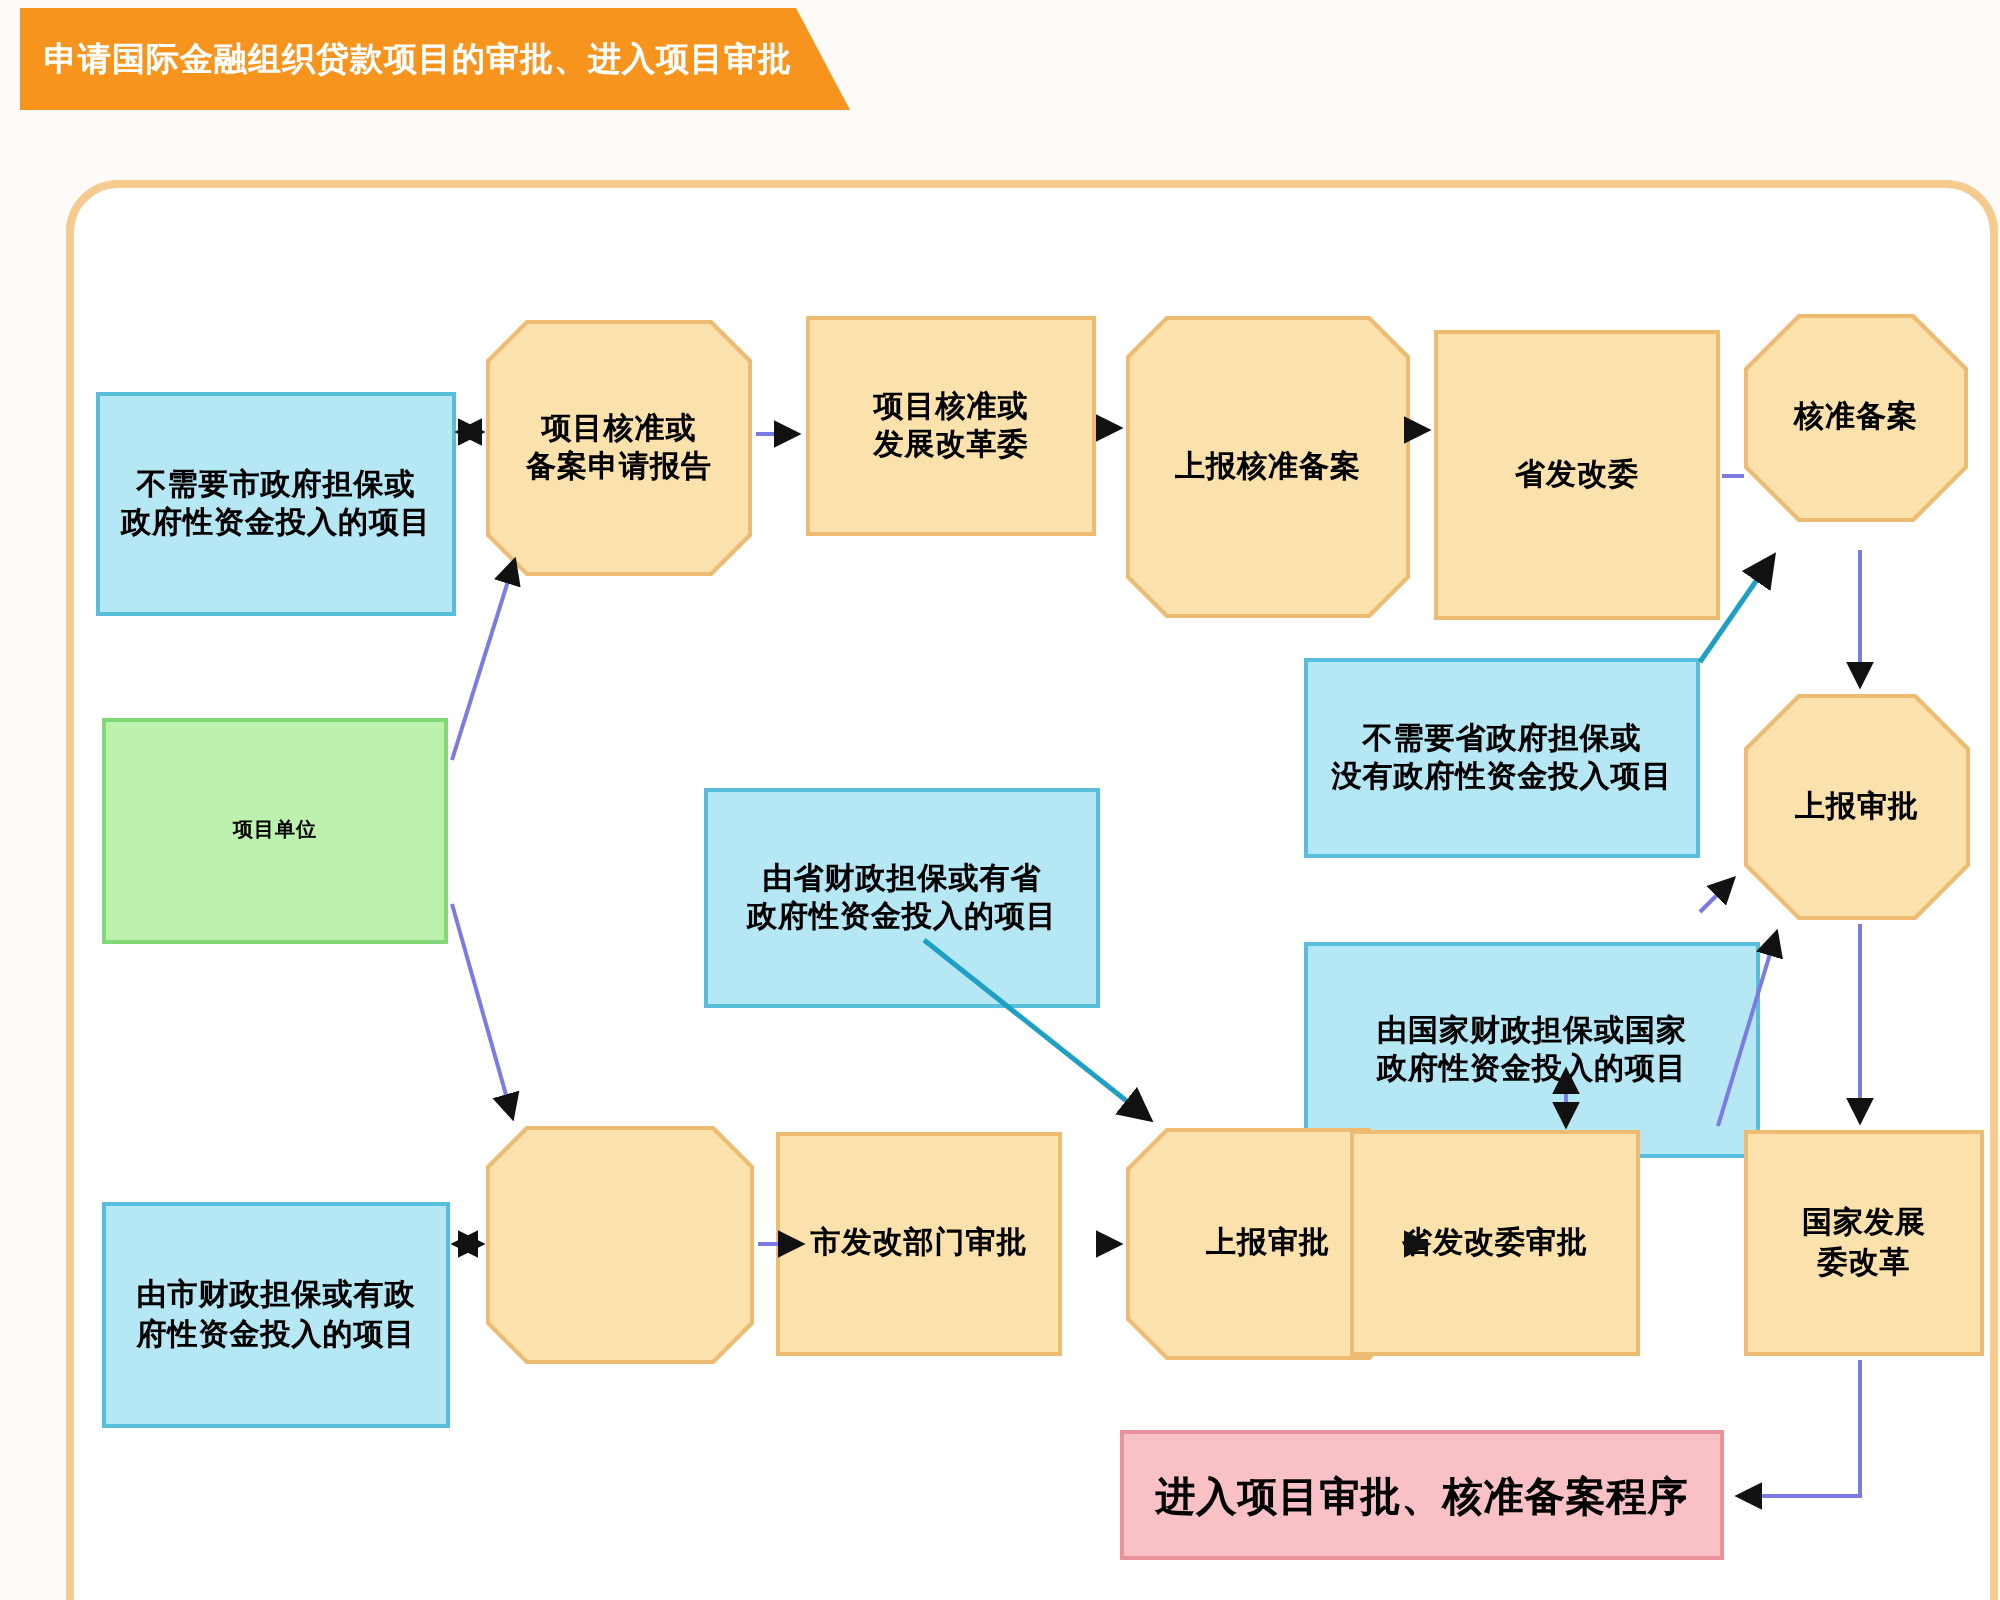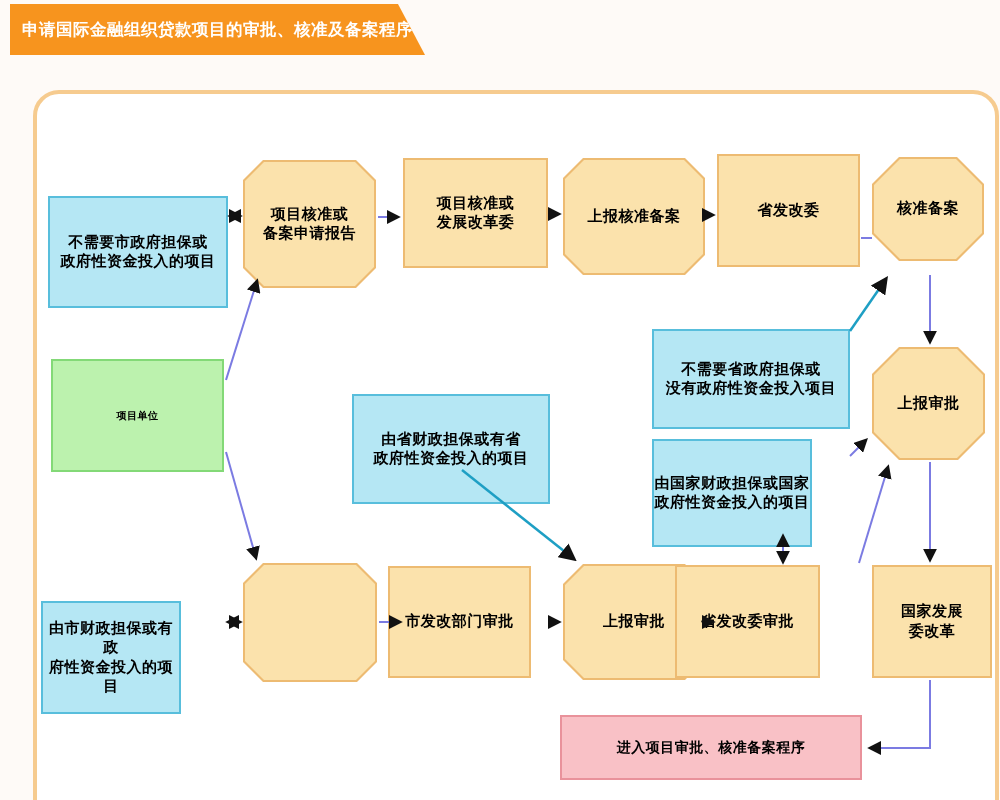--- a/index.html
+++ b/index.html
@@ -64,47 +64,47 @@
   .lav{stroke:var(--arrow_purple,#7B7BE2);stroke-width:2;fill:none;}
   .teal{stroke:var(--arrow_teal,#1E9FC4);stroke-width:2.5;fill:none;}
   .blk{stroke:#111;stroke-width:2;fill:none;}
 </style>
 </head>
 <body>
 
 <div class="frame"></div>
 
 <div class="banner">
-  <span class="t">申请国际金融组织贷款项目的审批、核准及备案程序</span>
+  <span class="t">申请国际金融组织贷款项目的审批、进入项目审批</span>
 </div>
 
 <div class="node rect blue" style="left:48px;top:160px;width:180px;height:112px">
   <span class="lbl">不需要市政府担保或
 政府性资金投入的项目</span>
 </div>
 
 <div class="node oct" style="left:243px;top:160px;width:133px;height:128px">
   <div class="bg"></div>
   <div class="bg in"></div>
   <span class="lbl">项目核准或
 备案申请报告</span>
 </div>
 
 <div class="node rect orange" style="left:403px;top:158px;width:145px;height:110px">
   <span class="lbl">项目核准或
 发展改革委</span>
 </div>
 
-<div class="node oct" style="left:563px;top:158px;width:142px;height:117px">
+<div class="node oct" style="left:563px;top:158px;width:142px;height:151px">
   <div class="bg"></div>
   <div class="bg in"></div>
   <span class="lbl">上报核准备案</span>
 </div>
 
-<div class="node rect orange" style="left:717px;top:154px;width:143px;height:113px">
+<div class="node rect orange" style="left:717px;top:165px;width:143px;height:145px">
   <span class="lbl">省发改委</span>
 </div>
 
 <div class="node oct small" style="left:872px;top:157px;width:112px;height:104px">
   <div class="bg"></div>
   <div class="bg in"></div>
   <span class="lbl">核准备案</span>
 </div>
 
 <div class="node rect green" style="left:51px;top:359px;width:173px;height:113px">
@@ -114,32 +114,32 @@
 <div class="node rect blue" style="left:352px;top:358px;width:198px;height:110px">
   <span class="lbl">由省财政担保或有省
 政府性资金投入的项目</span>
 </div>
 
 <div class="node rect blue" style="left:652px;top:293px;width:198px;height:100px">
   <span class="lbl">不需要省政府担保或
 没有政府性资金投入项目</span>
 </div>
 
-<div class="node rect blue" style="left:652px;top:403px;width:160px;height:108px">
+<div class="node rect blue" style="left:652px;top:435px;width:228px;height:108px">
   <span class="lbl">由国家财政担保或国家
 政府性资金投入的项目</span>
 </div>
 
 <div class="node oct small" style="left:872px;top:347px;width:113px;height:113px">
   <div class="bg"></div>
   <div class="bg in"></div>
   <span class="lbl">上报审批</span>
 </div>
 
-<div class="node rect blue" style="left:41px;top:565px;width:140px;height:113px">
+<div class="node rect blue" style="left:51px;top:565px;width:174px;height:113px">
   <span class="lbl">由市财政担保或有政
 府性资金投入的项目</span>
 </div>
 
 <div class="node oct ta-left" style="left:243px;top:563px;width:134px;height:119px">
   <div class="bg"></div>
   <div class="bg in"></div>
 </div>
 
 <div class="node rect orange" style="left:388px;top:566px;width:143px;height:112px">
@@ -155,21 +155,21 @@
 <div class="node rect orange" style="left:675px;top:565px;width:145px;height:113px">
   <span class="lbl">省发改委审批</span>
 </div>
 
 <div class="node rect orange" style="left:872px;top:565px;width:120px;height:113px">
   <span class="lbl">国家发展
 委改革</span>
 </div>
 
 <div class="node rect pink" style="left:560px;top:715px;width:302px;height:65px">
-  <span class="lbl" style="font-size:14px">进入项目审批、核准备案程序</span>
+  <span class="lbl" style="font-size:20px">进入项目审批、核准备案程序</span>
 </div>
 
 <svg class="conn" width="1000" height="800" viewBox="0 0 1000 800">
   <defs>
     <marker id="ah" viewBox="0 0 10 10" refX="8" refY="5" markerWidth="7" markerHeight="7" orient="auto-start-reverse">
       <path d="M0,0 L10,5 L0,10 z" fill="#111"></path>
     </marker>
   </defs>
 
   <line class="blk" x1="230" y1="216" x2="240" y2="216" marker-start="url(#ah)" marker-end="url(#ah)"></line>

